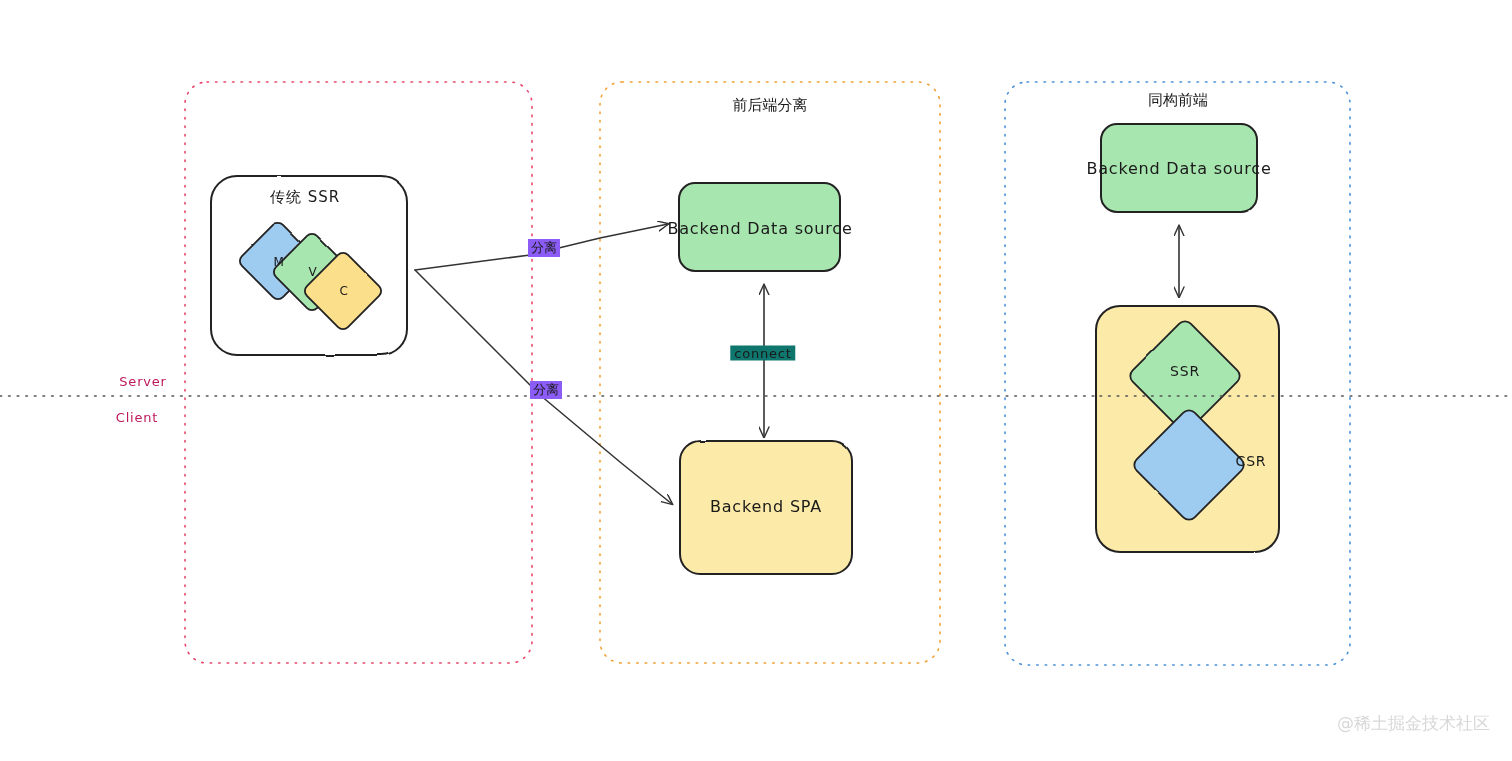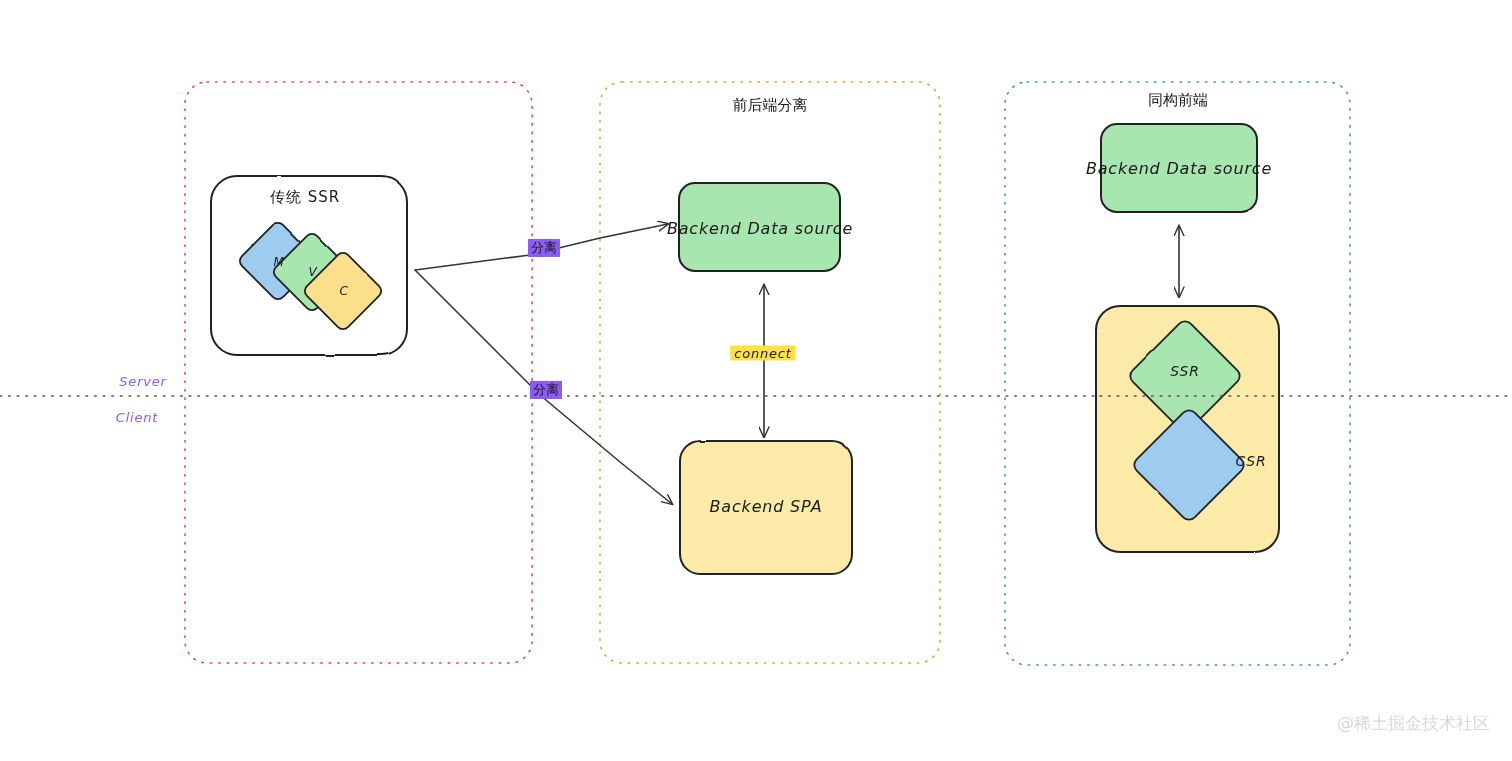--- a/index.html
+++ b/index.html
@@ -26,21 +26,20 @@
     height: 761px;
     overflow: visible;
   }
   .txt {
     position: absolute;
     white-space: nowrap;
     pointer-events: none;
   }
   .hand-en {
     font-family: "DejaVu Sans", "Liberation Sans", sans-serif;
-    font-style: italic;
     letter-spacing: 0.8px;
     color: #1a1a1a;
   }
   .cjk {
     font-family: "DejaVu Sans", "Liberation Sans", sans-serif;
     color: #1a1a1a;
   }
   .panel-title {
     font-size: 15px;
     transform: translateX(-50%);
@@ -59,26 +58,26 @@
   }
   .edge-label-cjk {
     font-size: 13px;
     transform: translate(-50%, -50%);
     background: #8b5cf6;
     padding: 0 3px;
   }
   .edge-label-en {
     font-size: 13px;
     transform: translate(-50%, -50%);
-    background: #fde047;
+    background: #0f766e;
     padding: 0 4px;
   }
   .axis-label {
     font-size: 13px;
-    color: #8b5cf6;
+    color: #be185d;
     transform: translate(-50%, -50%);
   }
   .ssr-title {
     font-size: 15px;
     transform: translateX(-50%);
     letter-spacing: 1px;
   }
   .watermark {
     position: absolute;
     right: 22px;

